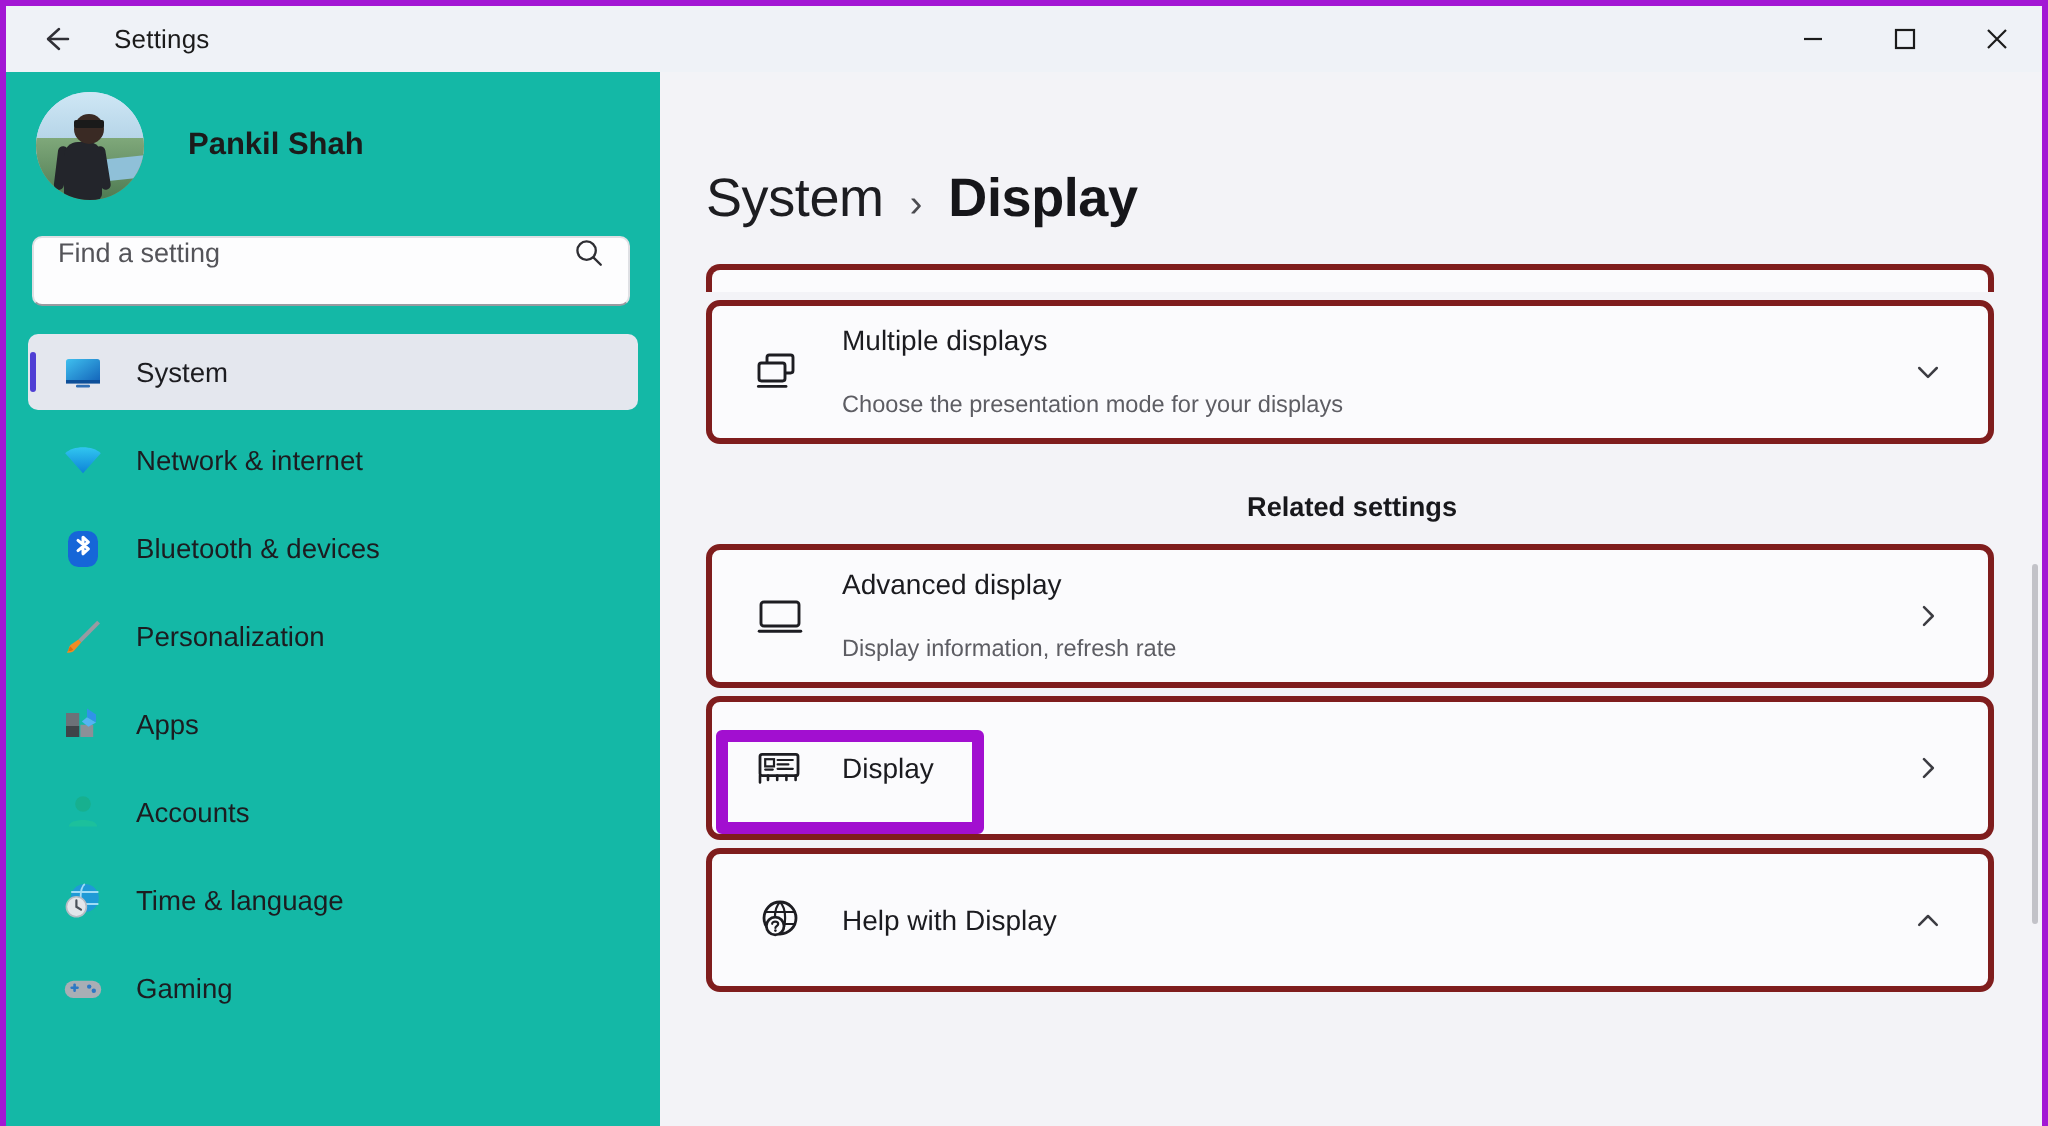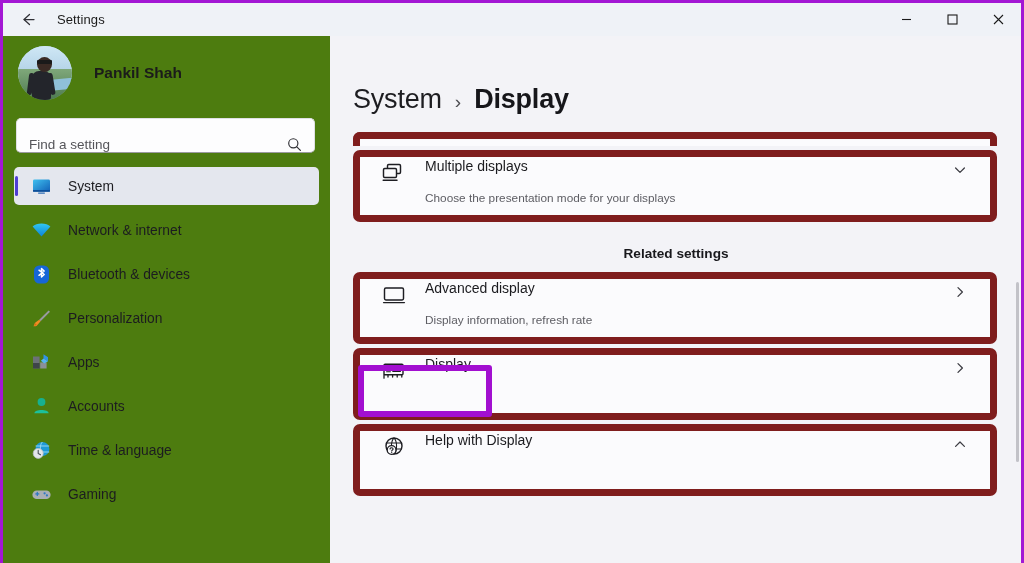--- a/index.html
+++ b/index.html
@@ -58,21 +58,21 @@
   .body {
     flex: 1;
     display: flex;
     min-height: 0;
   }
 
   
   .sidebar {
     width: 327px;
     flex: 0 0 327px;
-    background: #4d7c0f;
+    background: #14b8a6;
     padding: 0 11px;
     overflow: hidden;
     position: relative;
   }
   .profile {
     display: flex;
     align-items: center;
     height: 74px;
     padding-left: 4px;
   }
@@ -99,21 +99,21 @@
     margin-left: 22px;
   }
   .search-wrap {
     margin: 8px 4px 14px 2px;
     height: 35px;
     background: #fdfdfe;
     border: 1px solid #dfe0e4;
     border-bottom: 1.6px solid #9a9aa0;
     border-radius: 5px;
     display: flex;
-    align-items: flex-end;
+    align-items: flex-start;
     padding: 0 12px;
   }
   .search-wrap input {
     flex: 1;
     border: 0; outline: 0;
     background: transparent;
     font-family: "Liberation Sans", sans-serif;
     font-size: 13.5px;
     color: #3c3c41;
   }
@@ -174,23 +174,24 @@
     margin: 0 13px;
   }
   .crumb-cur {
     font-size: 27px;
     font-weight: bold;
     color: #16161a;
     letter-spacing: -.2px;
   }
   .card {
     background: #fbfbfd;
-    border: 7px solid #7f1d1d;
+    border: 3px solid #7f1d1d;
     border-radius: 7px;
     display: flex;
+    align-items: center;
     padding: 0 17px 0 18px;
     position: relative;
   }
   .card.clip-top {
     height: 14px;
     border-bottom: 0;
     border-radius: 7px 7px 0 0;
     margin-bottom: 4px;
     overflow: hidden;
   }

